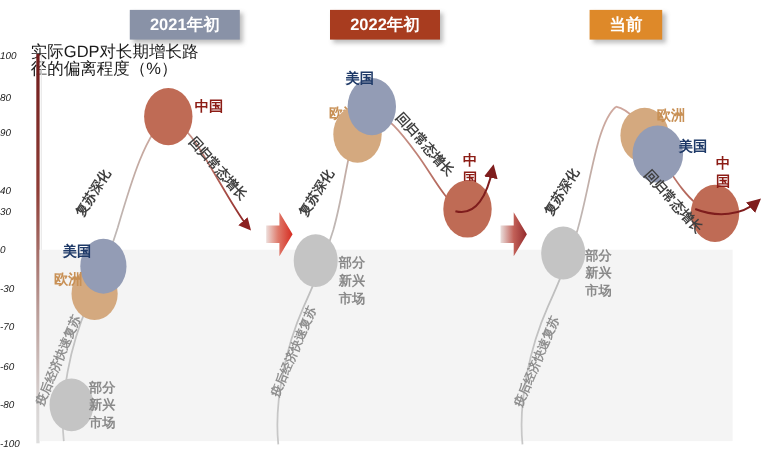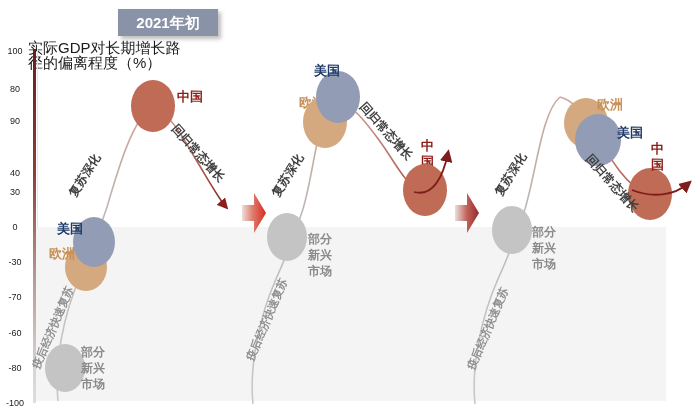--- a/index.html
+++ b/index.html
@@ -11,21 +11,21 @@
          box-shadow:3px 3px 4px rgba(110,110,110,.45);}
   #badge-2021{left:100px;width:76px;background:#8992a7;margin-left:18px;}
   #badge-2022{left:300px;width:76px;background:#a83c1f;}
   #badge-now{left:536px;width:42px;background:#de8929;}
 
   #axis-title{position:absolute;left:28px;top:40px;width:170px;font-size:15px;
               color:#1a1a1a;line-height:15px;white-space:pre-line;}
   #axis-line{position:absolute;left:33px;top:49px;width:3px;height:354px;
              background:linear-gradient(#6f1b1b,#8f3d36 35%,#b99a95 65%,#d8d4d3 90%,#dddddd);}
   #plot-left-border{position:absolute;left:37px;top:49px;width:1px;height:352px;background:#e6e6e6;}
-  .tick{position:absolute;left:0;width:30px;text-align:center;font-size:9px;color:#1a1a1a;height:10px;line-height:10px;}
+  .tick{position:absolute;left:0;width:30px;text-align:left;font-size:9px;color:#1a1a1a;height:10px;line-height:10px;font-style:italic;}
 
   #shade{position:absolute;left:36px;top:227px;width:630px;height:174px;background:#f4f4f4;}
 
   svg.layer{position:absolute;left:0;top:0;}
   #curves{z-index:1;}
   #overcurves{z-index:3;}
 
   .bubble{position:absolute;border-radius:50%;z-index:2;}
   .b-red{background:#bf6b55;}
   .b-blue{background:#939cb5;}
@@ -46,20 +46,22 @@
   .rot-up{transform:rotate(-58deg);}
   .rot-down{transform:rotate(48deg);}
   .rot-steep{transform:rotate(-67deg);}
 </style>
 </head>
 <body>
 
 <div id="stage">
 
   <div class="badge" id="badge-2021">2021年初</div>
+  <div class="badge" id="badge-2022">2022年初</div>
+  <div class="badge" id="badge-now">当前</div>
 
   <div id="axis-title">实际GDP对长期增长路
 径的偏离程度（%）</div>
   <div id="axis-line"></div>
   <div id="plot-left-border"></div>
 
   <div class="tick" style="top:46px">100</div>
   <div class="tick" style="top:84px">80</div>
   <div class="tick" style="top:116px">90</div>
   <div class="tick" style="top:168px">40</div>

